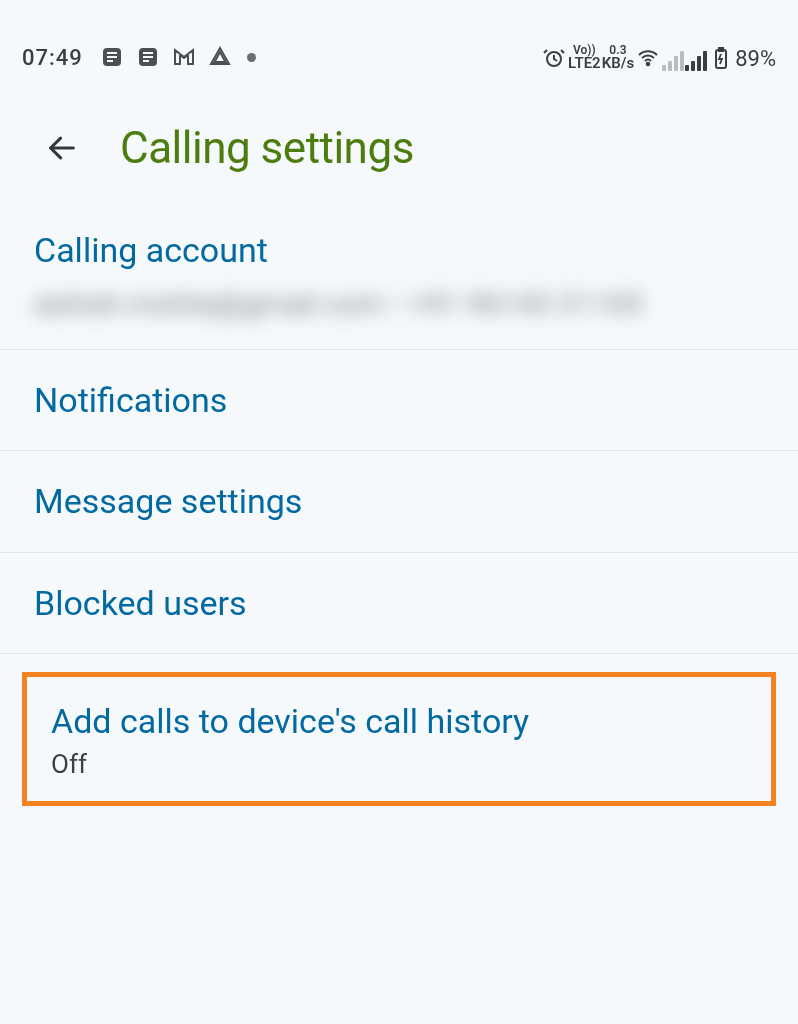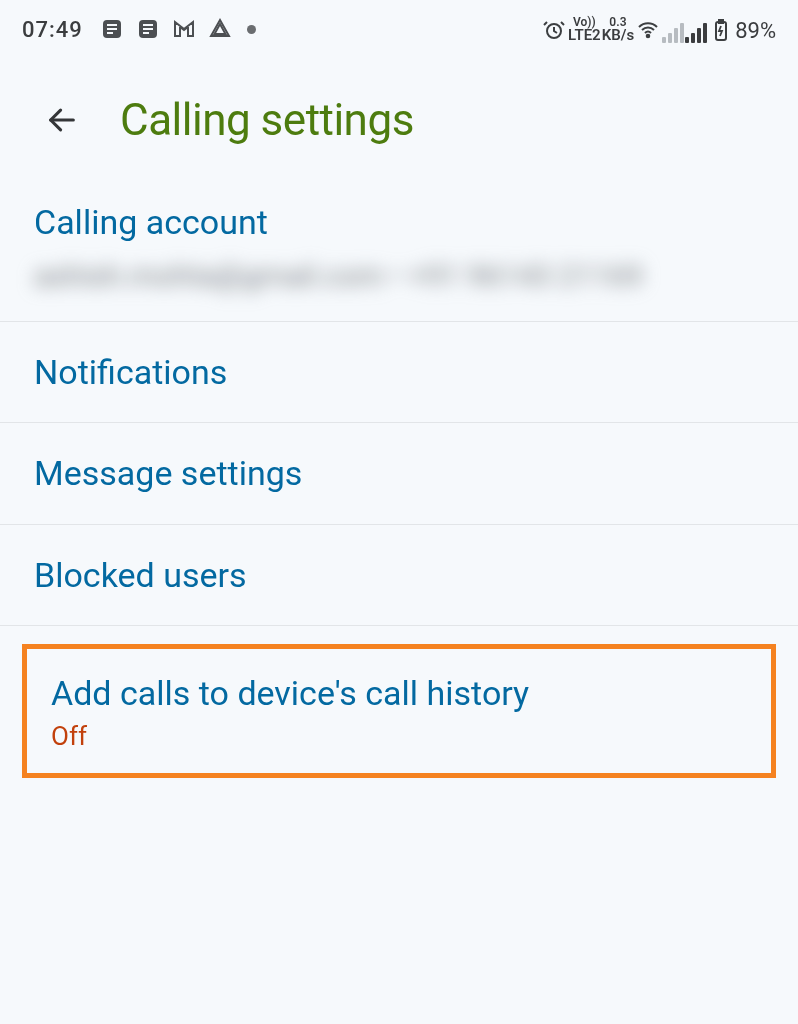--- a/index.html
+++ b/index.html
@@ -1,19 +1,19 @@
 <!DOCTYPE html>
 <html><head>
   <meta charset="utf-8">
   <style>
     * { margin:0; padding:0; box-sizing:border-box; font-family:'Roboto','Segoe UI',sans-serif; -webkit-font-smoothing:antialiased; }
     body { width:798px; height:1024px; background:#f6f9fc; color:#3a3c3e; overflow:hidden; }
     .screen{width:100%;height:100%;display:flex;flex-direction:column;}
     
-    .status-bar{height:58px;display:flex;align-items:center;padding:0 22px;font-size:22px;color:#3b3d3f;}
+    .status-bar{height:58px;display:flex;align-items:center;padding:0 22px;font-size:22px;color:#3b3d3f;margin-top:28px;}
     .status-left{display:flex;align-items:center;gap:10px;}
     .status-right{margin-left:auto;display:flex;align-items:flex-end;gap:1px;}
     .clock{font-weight:500;letter-spacing:1px;margin-right:6px;}
     .mini-icon{width:26px;height:26px;display:flex;align-items:center;justify-content:center;border-radius:5px;}
     .mini-icon svg{width:24px;height:24px;}
     .notif-dot{width:9px;height:9px;border-radius:50%;background:#6a6d70;margin-left:4px;}
     .stacked{display:flex;flex-direction:column;align-items:center;line-height:1;font-size:12px;font-weight:600;}
     .stacked .top{font-size:12px;}
     .stacked .bot{font-size:15px;}
     .signal-bars{display:flex;align-items:flex-end;gap:2px;height:20px;}
@@ -28,21 +28,21 @@
     .toolbar{display:flex;align-items:center;padding:36px 30px 44px 40px;gap:36px;}
     .back-btn{width:44px;height:44px;display:flex;align-items:center;justify-content:center;background:none;border:none;cursor:pointer;}
     .back-btn svg{width:34px;height:34px;stroke:#343638;}
     .title{font-size:44px;font-weight:400;color:#4d7c0f;letter-spacing:-0.5px;}
     
     .settings-list{display:flex;flex-direction:column;}
     .row{padding:28px 34px;border-bottom:1px solid #e2e5e8;cursor:pointer;}
     .row.first{border-top:none;padding-top:10px;}
     .row.highlight{border:5px solid #f58220;margin:18px 22px 0;padding:22px 24px;}
     .row-label{font-size:34px;color:#0369a1;font-weight:400;line-height:1.3;}
-    .row-sub{font-size:26px;color:#c2410c;margin-top:6px;}
+    .row-sub{font-size:26px;color:#404040;margin-top:6px;}
     .account-sub{margin-top:14px;font-size:30px;color:#7c8186;filter:blur(9px);user-select:none;}
   </style>
 </head>
 <body>
 
 <div class="screen">
 
   <div class="status-bar">
     <div class="status-left">
       <span class="clock">07:49</span>

